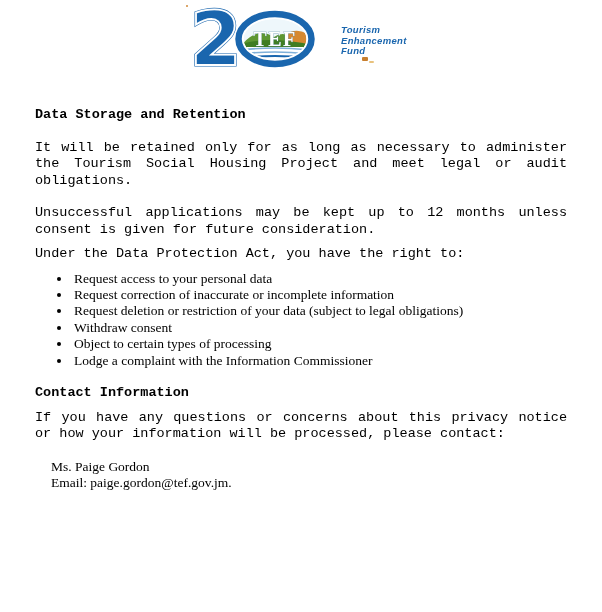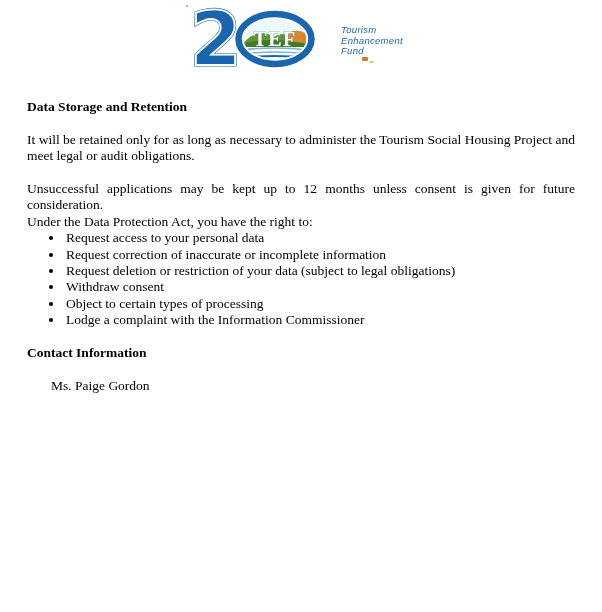--- a/index.html
+++ b/index.html
@@ -7,35 +7,35 @@
   body { font-family:"Liberation Serif", serif; color:#000; }
 
   .page { position:relative; width:602px; height:612px; background:#fff; padding:0 27px; }
 
   
   .logo-header { position:relative; height:99px; margin:0 -27px; }
   .logo-svg { position:absolute; left:194px; top:4px; width:126px; height:67px; }
   .logo-wordmark {
     position:absolute; left:341px; top:25px;
     font-family:"Liberation Sans", sans-serif;
-    font-style:italic; font-weight:normal;
+    font-style:italic; font-weight:bold;
     font-size:9.5px; line-height:10.5px; letter-spacing:.3px;
     color:#1a66ae;
   }
   .speck { position:absolute; border-radius:1px; }
   .speck-a { left:186px; top:5px; width:2px; height:2px; background:#d08a3a; }
   .speck-b { left:362px; top:57px; width:6px; height:4px; background:#c87f2e; }
   .speck-c { left:369px; top:61px; width:5px; height:2px; background:#e8c27e; }
 
   
   .doc { font-size:13.5px; line-height:16.4px; }
-  .doc p { margin:0; text-align:justify; }
+  .doc p { margin:8px; text-align:justify;font-family:Liberation Mono, monospace; }
   .doc .gap { margin-top:16.4px; }
   .head { font-weight:bold; text-align:left !important; }
-  ul.rights { margin:0; padding-left:37px; list-style:disc; }
+  ul.rights { margin:8px; padding-left:37px; list-style:disc; }
   ul.rights li { line-height:16.4px; padding-left:2px; }
   .contact-block div { line-height:16.4px;margin-left:24px; }
 </style>
 </head>
 <body>
 
 <div class="page">
 
   <div class="logo-header">
     <svg class="logo-svg" viewBox="0 0 126 67" xmlns="http://www.w3.org/2000/svg">
@@ -85,19 +85,21 @@
     <ul class="rights">
       <li>Request access to your personal data</li>
       <li>Request correction of inaccurate or incomplete information</li>
       <li>Request deletion or restriction of your data (subject to legal obligations)</li>
       <li>Withdraw consent</li>
       <li>Object to certain types of processing</li>
       <li>Lodge a complaint with the Information Commissioner</li>
     </ul>
 
     <p class="head gap">Contact Information</p>
+    <p>If you have any questions or concerns about this privacy notice or how your information will be processed, please contact:</p>
 
     <div class="contact-block gap">
       <div>Ms. Paige Gordon</div>
+      <div>Email: paige.gordon@tef.gov.jm.</div>
     </div>
 
   </div>
 </div>
 
 </body></html>

